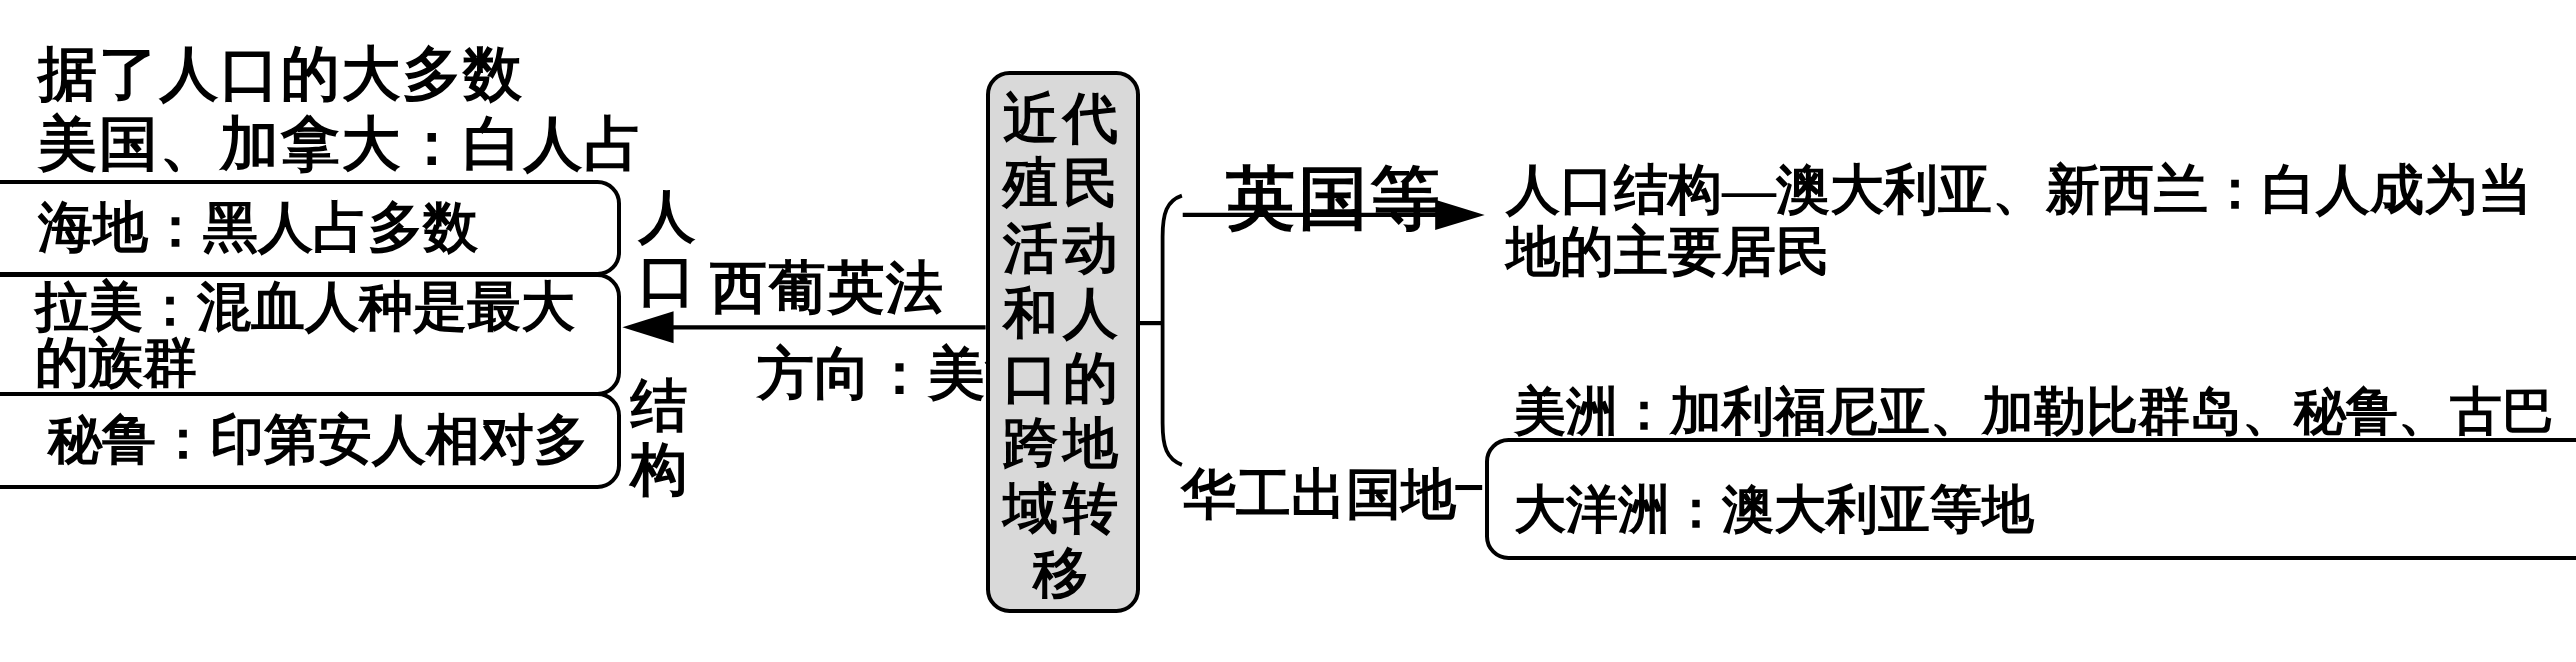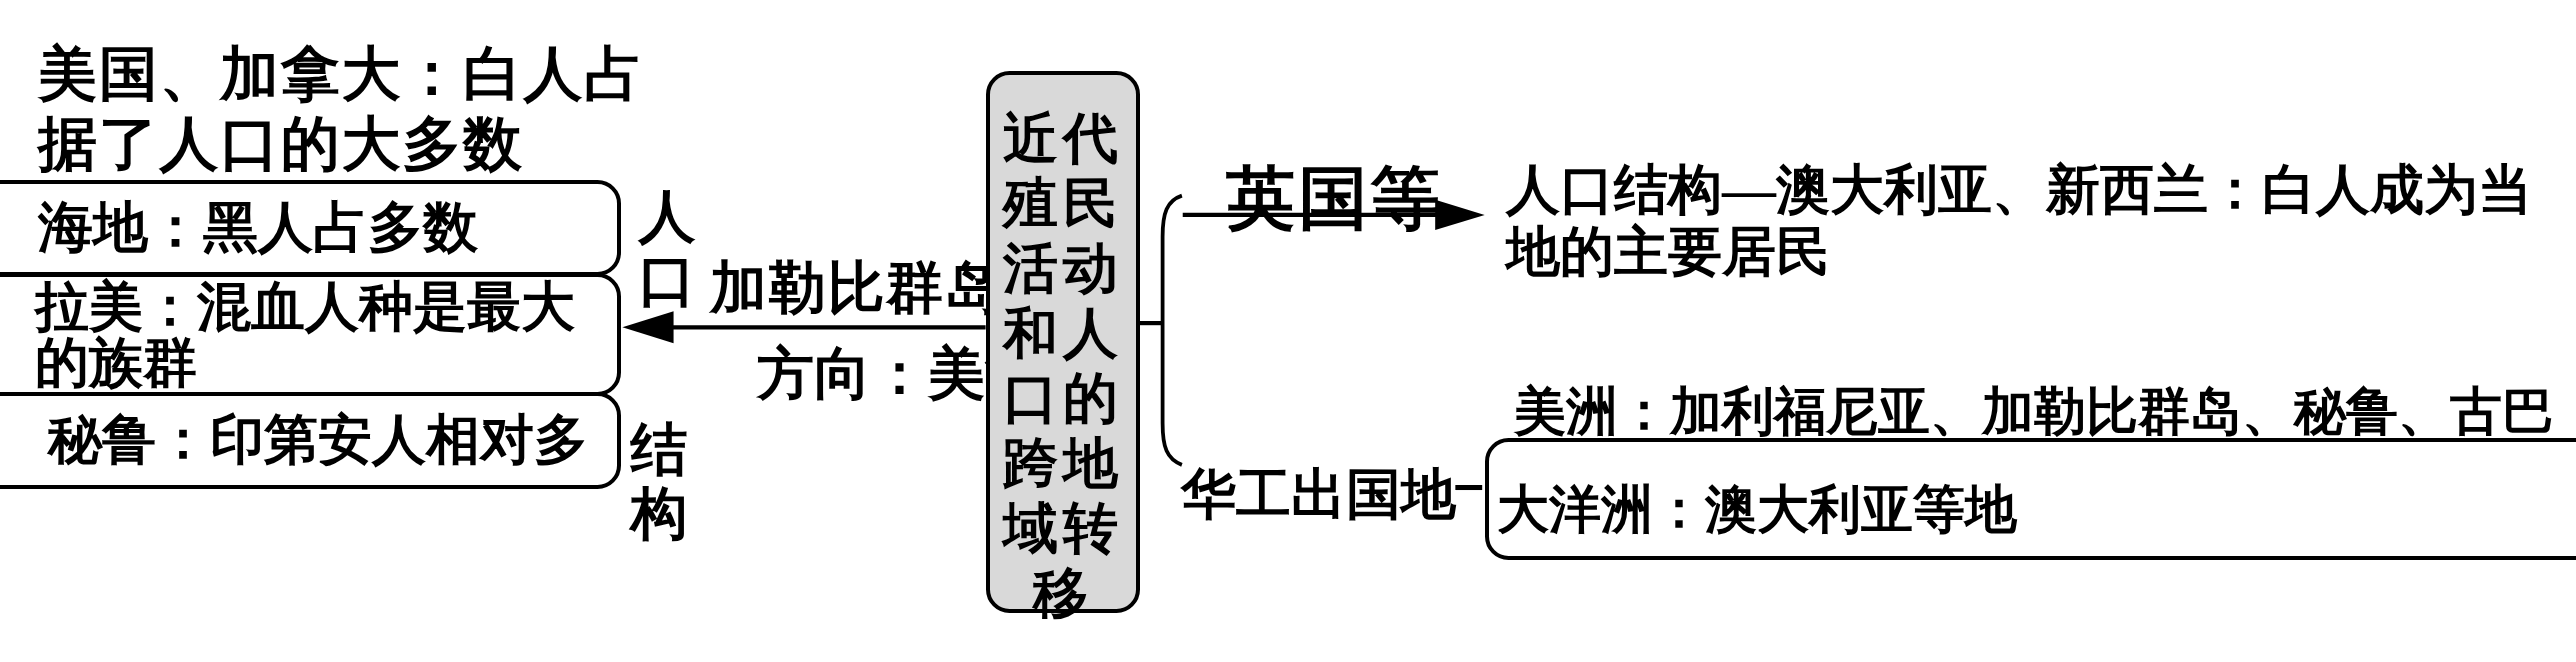--- a/index.html
+++ b/index.html
@@ -16,76 +16,76 @@
   .lbox .ln{white-space:nowrap;}
   #lbox1{top:180px;height:96px;}
   #lbox1 .ln{font-size:55px;padding-left:84px;}
   #lbox2{top:273px;height:123px;}
   #lbox2 .ln{font-size:54px;line-height:56px;padding-left:81px;}
   #lbox3{top:392px;height:97px;}
   #lbox3 .ln{font-size:54px;padding-left:94px;}
   
   .vlabel{left:627px;width:64px;font-size:57px;line-height:64px;word-break:break-all;text-align:center;}
   #vtop{top:185px;margin-left:8px;}
-  #vbottom{top:374px;margin-top:44px;}
+  #vbottom{top:374px;}
   
   #lbl-xpyf{left:710px;top:250px;font-size:57px;white-space:nowrap;letter-spacing:1.7px;}
   #lbl-fxmz{left:757px;top:336px;font-size:57px;white-space:nowrap;}
   
   #centerbox{left:986px;top:71px;width:154px;height:542px;border:4.2px solid #000;border-radius:23.5px;
              box-sizing:border-box;display:flex;justify-content:center;}
-  #centerbox .title{width:133px;margin-top:31px;font-size:55px;line-height:65px;letter-spacing:5px;
+  #centerbox .title{width:133px;margin-top:11px;font-size:55px;line-height:65px;letter-spacing:5px;
                     word-break:break-all;text-align:center;}
   
   #lbl-ygd{left:1226px;top:153px;font-size:69px;white-space:nowrap;letter-spacing:3.4px;}
   #lbl-fxdyz{left:1179px;top:223px;font-size:55px;white-space:nowrap;}
   #result-top{left:1506px;top:159px;font-size:54px;line-height:62px;white-space:nowrap;}
   
   #lbl-hgcgd{left:1181px;top:458px;font-size:55px;white-space:nowrap;}
   #item-america{left:1514px;top:377px;font-size:52px;white-space:nowrap;}
   #rbox{left:1485px;top:438px;width:1141px;height:122px;border:4.2px solid #000;border-radius:23.5px 0 0 23.5px;
         box-sizing:border-box;display:flex;align-items:center;}
-  #rbox .ln{font-size:52px;padding-left:8px;padding-top:22px;white-space:nowrap;}
+  #rbox .ln{font-size:52px;padding-left:25px;padding-top:22px;white-space:nowrap;}
   #connectors{left:0;top:0;width:2576px;height:663px;pointer-events:none;}
 </style>
 </head>
 <body>
 
 <div id="canvas" style="background: rgb(255, 255, 255);">
 
   <svg id="connectors" class="abs" viewBox="0 0 3071 790" xmlns="http://www.w3.org/2000/svg">
     <line x1="760" y1="390" x2="1175" y2="390" stroke="#000" stroke-width="5"></line>
     <polygon points="742,390 803,371 803,409" fill="#000"></polygon>
     <line x1="1358" y1="385" x2="1387" y2="385" stroke="#000" stroke-width="5"></line>
     <path d="M1409,233 C1391,239 1386,254 1386,282 L1386,504 C1386,533 1391,547 1409,554" fill="none" stroke="#000" stroke-width="4.5"></path>
     <line x1="1410" y1="256" x2="1752" y2="256" stroke="#000" stroke-width="5"></line>
     <polygon points="1770,256 1711,238 1711,274" fill="#000"></polygon>
     <line x1="1735" y1="581" x2="1767" y2="581" stroke="#000" stroke-width="6"></line>
   </svg>
 
   <div class="abs note">
+    <div>据了人口的大多数</div>
     <div>美国、加拿大：白人占</div>
-    <div>据了人口的大多数</div>
   </div>
 
   <div id="lbox1" class="abs lbox">
     <div class="ln">海地：黑人占多数</div>
   </div>
   <div id="lbox2" class="abs lbox">
     <div class="ln">拉美：混血人种是最大</div>
     <div class="ln">的族群</div>
   </div>
   <div id="lbox3" class="abs lbox">
     <div class="ln">秘鲁：印第安人相对多</div>
   </div>
 
   <div id="vtop" class="abs vlabel">人口</div>
   <div id="vbottom" class="abs vlabel">结构</div>
 
-  <div id="lbl-xpyf" class="abs">加勒比群岛</div>
+  <div id="lbl-xpyf" class="abs">西葡英法</div>
   <div id="lbl-fxmz" class="abs">方向：美洲</div>
 
   <div id="centerbox" class="abs" style="background: rgb(217, 217, 217);">
     <div class="title">近代殖民活动和人口的跨地域转移</div>
   </div>
 
   <div id="lbl-ygd" class="abs">英国等</div>
   <div id="result-top" class="abs">
     <div>人口结构—澳大利亚、新西兰：白人成为当</div>
     <div>地的主要居民</div>

